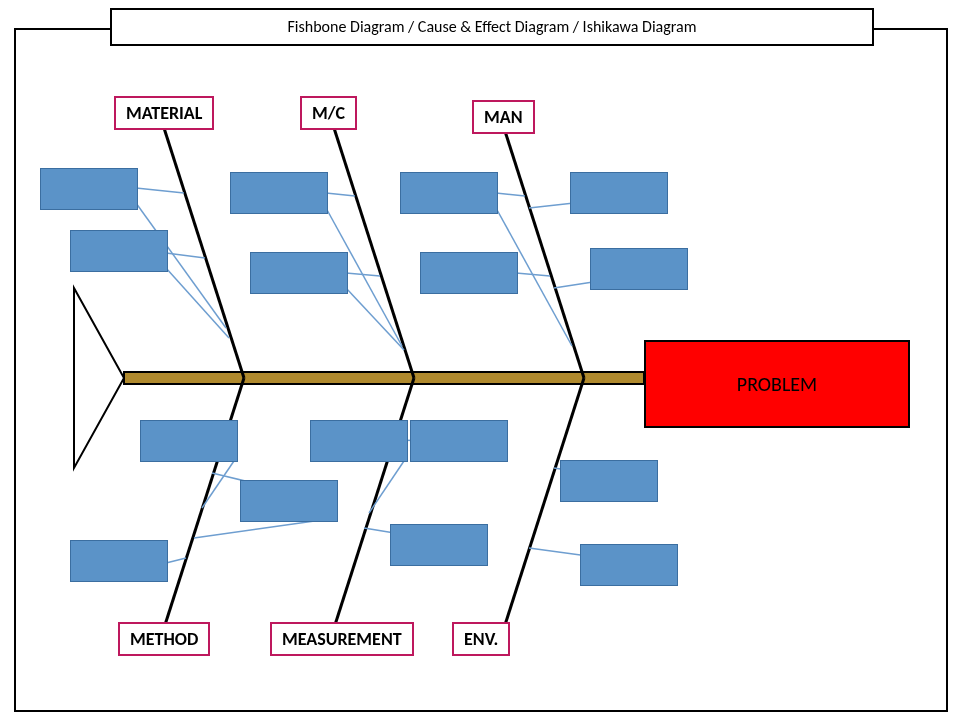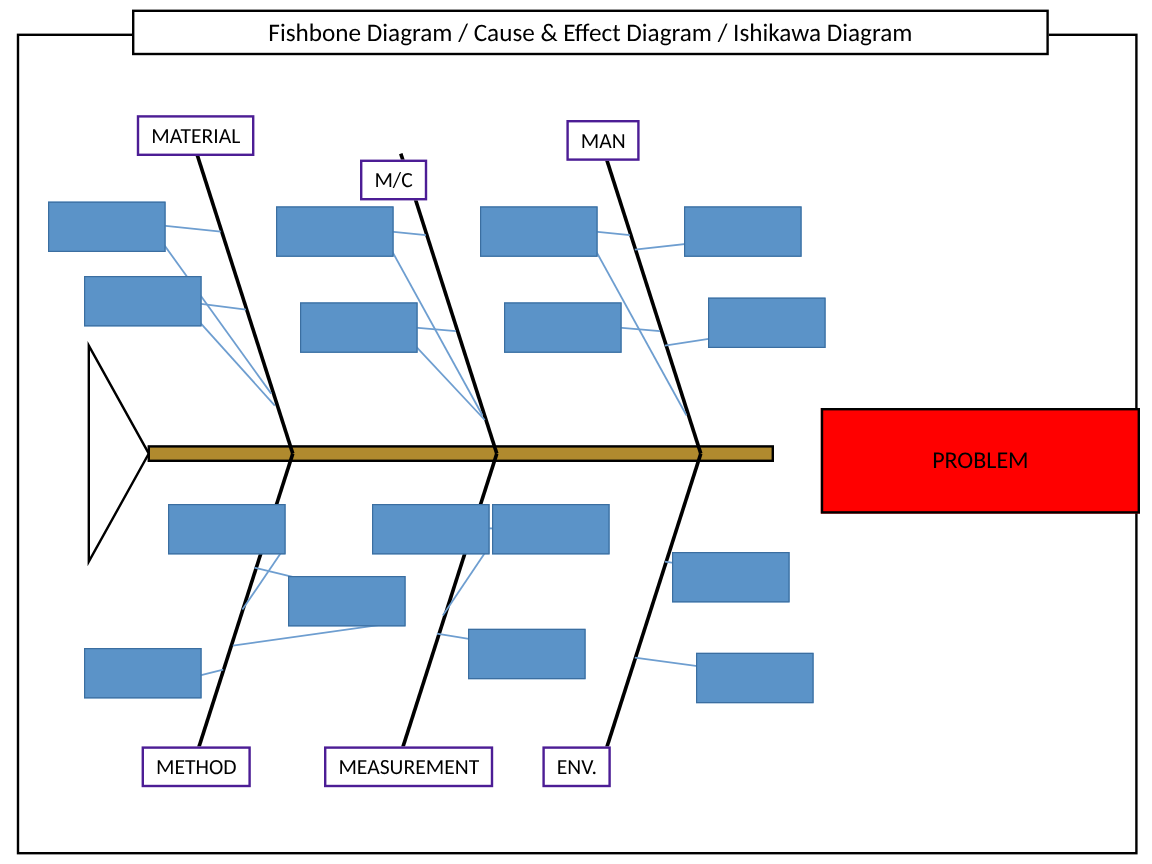--- a/index.html
+++ b/index.html
@@ -18,21 +18,21 @@
   .title-box {
     position: absolute;
     left: 110px;
     top: 8px;
     width: 760px;
     height: 34px;
     border: 2px solid #000;
     background: #fff;
     text-align: center;
     line-height: 34px;
-    font-size: 21px;
+    font-size: 16px;
     z-index: 3;
   }
   .frame {
     position: absolute;
     left: 14px;
     top: 28px;
     width: 930px;
     height: 680px;
     border: 2px solid #000;
     background: #fff;
@@ -41,26 +41,27 @@
   svg.diagram {
     position: absolute;
     left: 14px;
     top: 28px;
     width: 930px;
     height: 680px;
     z-index: 2;
   }
   .label-box {
     position: absolute;
-    border: 2px solid #4c1d95;
+    border: 2px solid #be185d;
     background: #fff;
     text-align: center;
     font-size: 18px;
     padding: 4px 10px;
     z-index: 4;
+    font-weight: bold;
   }
   .cause-box {
     position: absolute;
     width: 96px;
     height: 40px;
     background: #5b93c8;
     border: 1px solid #3b6ea0;
     z-index: 4;
   }
   .problem-box {
@@ -126,28 +127,28 @@
       <line x1="392" y1="430" x2="355" y2="485"></line>
       <line x1="492" y1="415" x2="382" y2="412"></line>
       <line x1="472" y1="520" x2="350" y2="500"></line>
 
       <line x1="642" y1="455" x2="540" y2="440"></line>
       <line x1="662" y1="540" x2="515" y2="520"></line>
     </g>
   </svg>
 
   <div class="label-box" style="left:114px; top:96px;">MATERIAL</div>
-  <div class="label-box" style="left:300px; top:96px;margin-top:37px;">M/C</div>
+  <div class="label-box" style="left:300px; top:96px;">M/C</div>
   <div class="label-box" style="left:472px; top:100px;">MAN</div>
 
   <div class="label-box" style="left:118px; top:622px;">METHOD</div>
   <div class="label-box" style="left:270px; top:622px;">MEASUREMENT</div>
   <div class="label-box" style="left:452px; top:622px;">ENV.</div>
 
-  <div class="problem-box" style="left:644px; top:340px; width:262px; height:84px;margin-left:40px;">PROBLEM</div>
+  <div class="problem-box" style="left:644px; top:340px; width:262px; height:84px;">PROBLEM</div>
 
   <div class="cause-box" style="left:40px;  top:168px;"></div>
   <div class="cause-box" style="left:230px; top:172px;"></div>
   <div class="cause-box" style="left:400px; top:172px;"></div>
   <div class="cause-box" style="left:570px; top:172px;"></div>
 
   <div class="cause-box" style="left:70px;  top:230px;"></div>
   <div class="cause-box" style="left:250px; top:252px;"></div>
   <div class="cause-box" style="left:420px; top:252px;"></div>
   <div class="cause-box" style="left:590px; top:248px;"></div>

